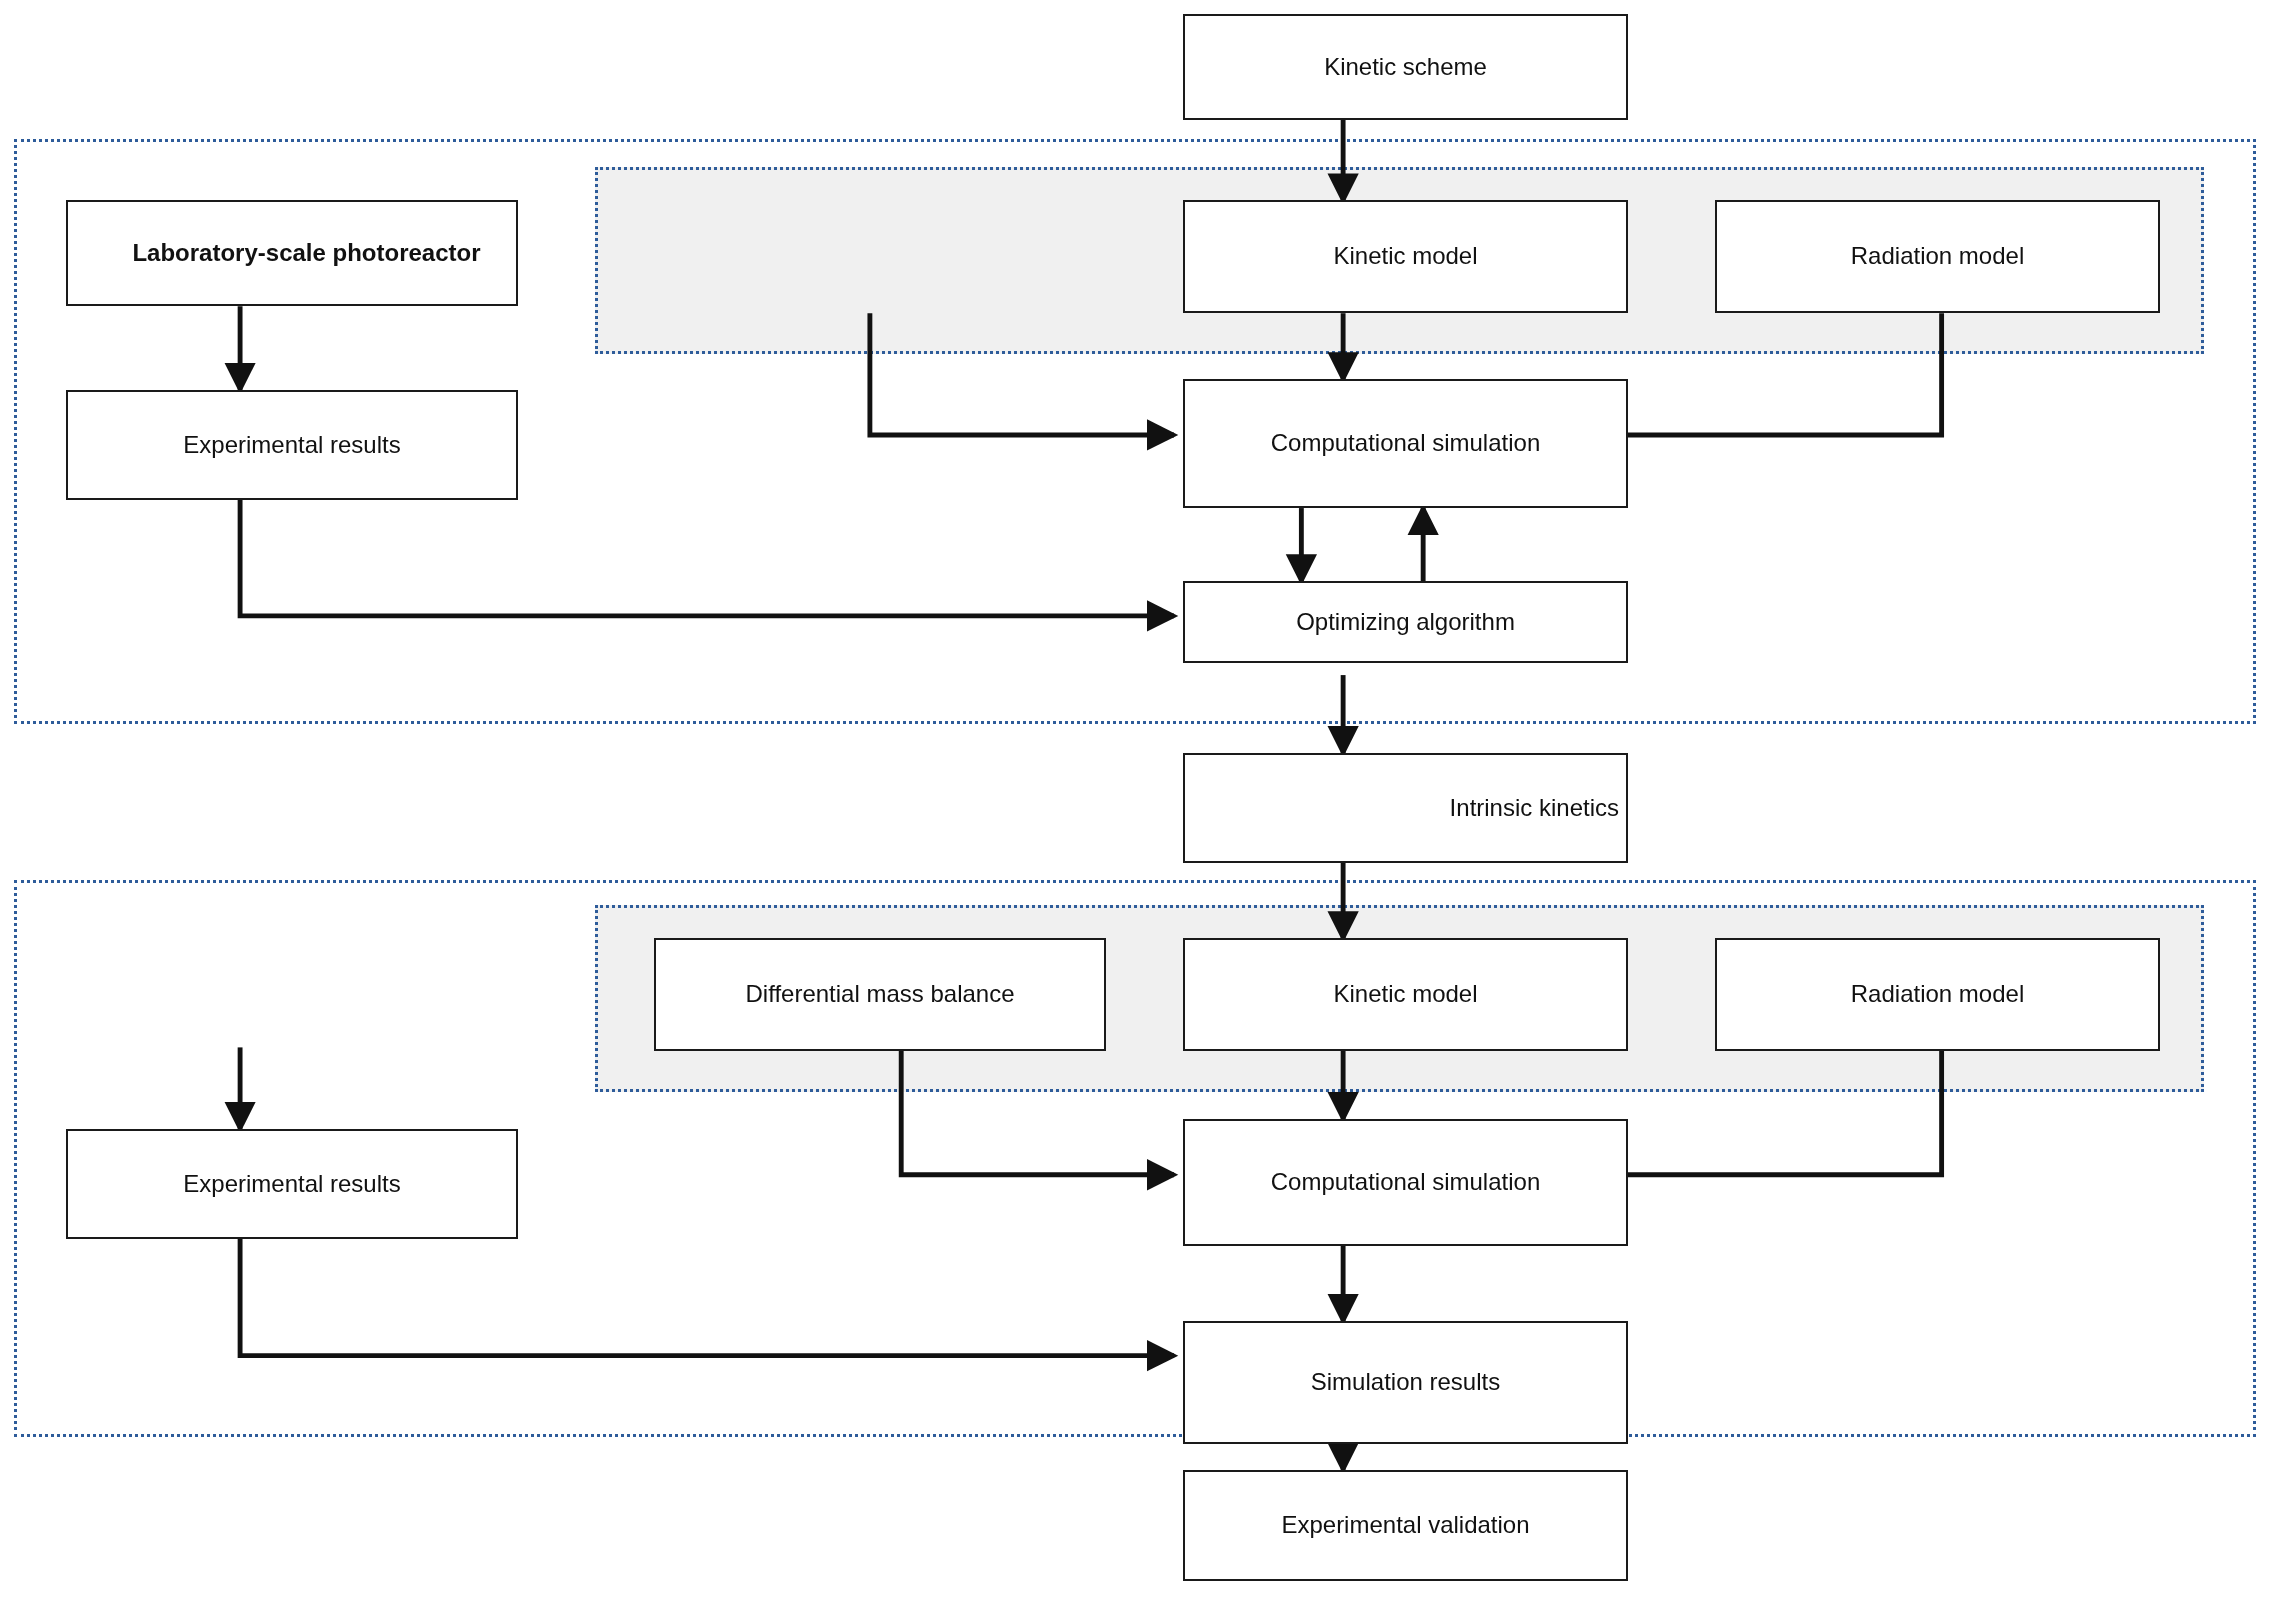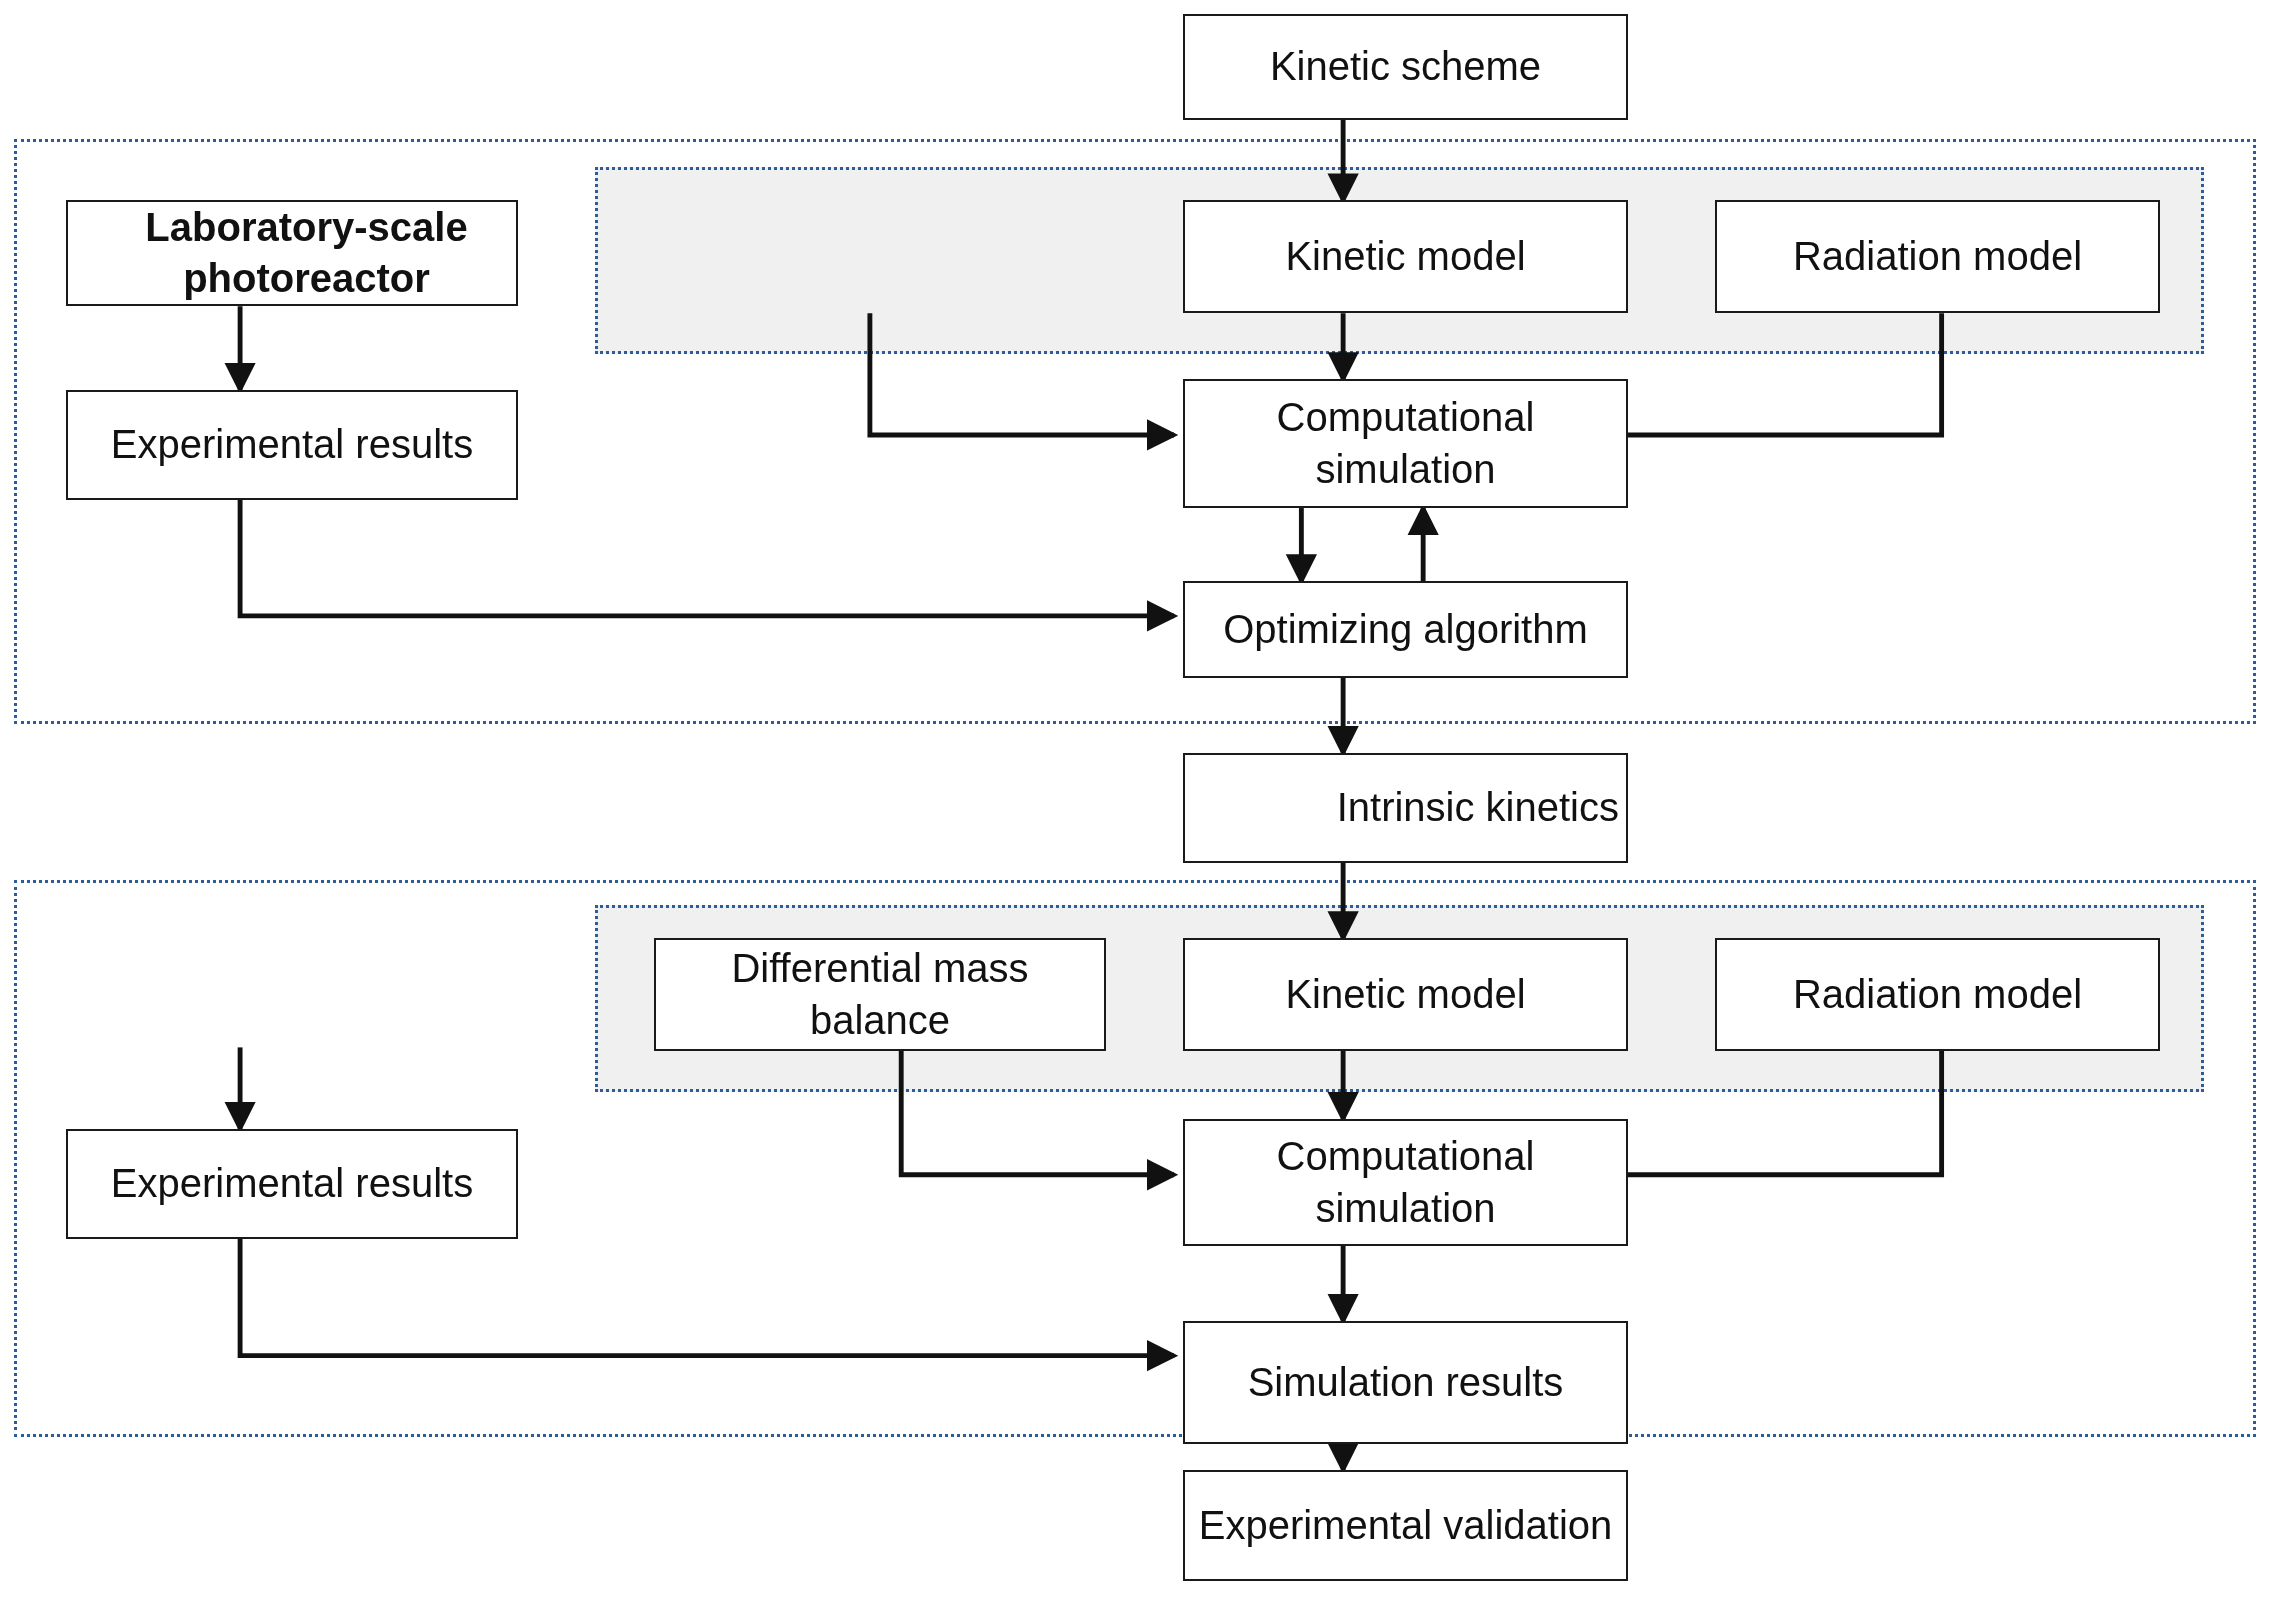--- a/index.html
+++ b/index.html
@@ -25,21 +25,21 @@
   .node{
     position:absolute;
     box-sizing:border-box;
     background:#ffffff;
     border:2.8px solid #1a1a1a;
     display:flex;
     align-items:center;
     justify-content:center;
     text-align:center;
     color:#111111;
-    font-size:40px;
+    font-size:24px;
     line-height:1.28;
     padding:2.8px 7px;
     font-family:"Liberation Sans", sans-serif;
   }
   .node.bold{font-weight:bold;padding-left:36px;}
   .node .txt{display:block;width:100%;}
 </style>
 </head>
 <body>
 
@@ -115,21 +115,21 @@
   </div>
 
   <div class="node" style="left:1715px; top:200px;  width:445px;  height:113px;">
     <span class="txt">Radiation model</span>
   </div>
 
   <div class="node" style="left:1183px; top:379px;  width:445px;  height:129px;">
     <span class="txt">Computational simulation</span>
   </div>
 
-  <div class="node" style="left:1183px; top:581px;  width:445px;  height:97px;justify-content:center;">
+  <div class="node" style="left:1183px; top:581px;  width:445px;  height:82px;justify-content:center;">
     <span class="txt">Optimizing algorithm</span>
   </div>
 
   <div class="node" style="left:1183px; top:753px; width:445px;  height:110px;text-align:right;">
     <span class="txt">Intrinsic kinetics</span>
   </div>
 
 
   <div class="node" style="left:66px;  top:1129px; width:452px;  height:110px;">
     <span class="txt">Experimental results</span>

